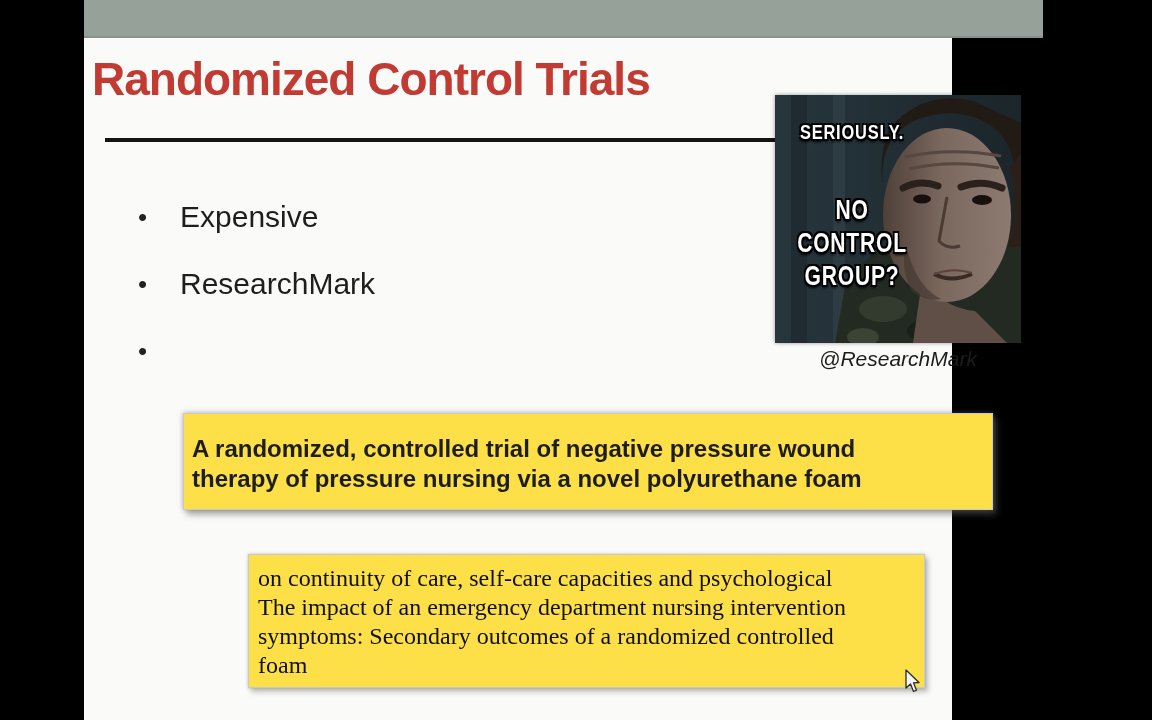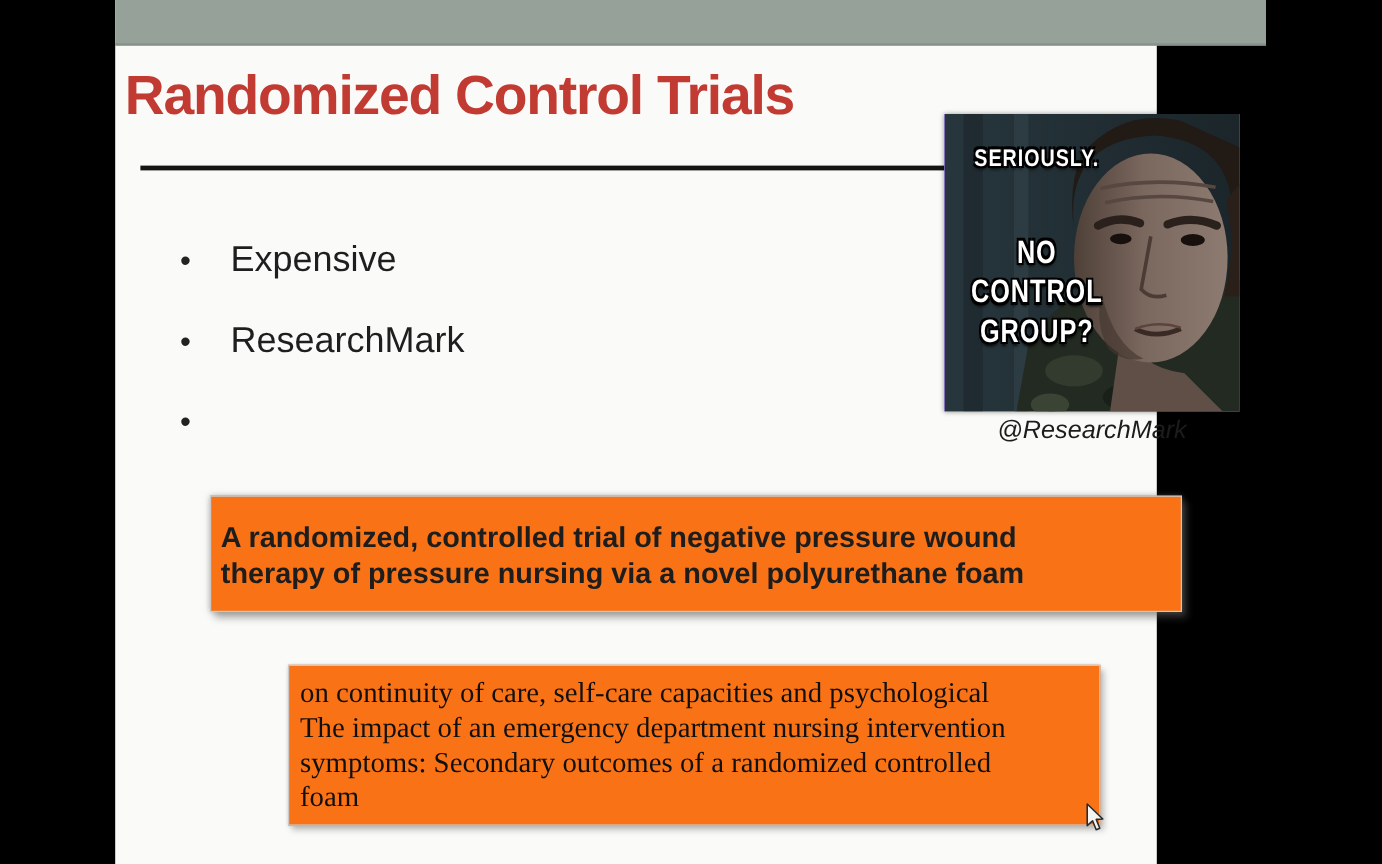--- a/index.html
+++ b/index.html
@@ -2,21 +2,21 @@
 <html><head>
 <meta charset="utf-8">
 <style>
   * { margin: 0; padding: 0; box-sizing: border-box; }
   html, body { width: 1152px; height: 720px; background: #000; overflow: hidden; }
   body { font-family: "Liberation Sans", sans-serif; position: relative; }
 
   .stage { position: absolute; left: 0; top: 0; width: 1152px; height: 720px; background: #000; }
 
   .slide {
-    position: absolute; left: 96px; top: 0; width: 868px; height: 720px;
+    position: absolute; left: 84px; top: 0; width: 868px; height: 720px;
     background: #fafaf9;
   }
 
   .top-bar {
     position: absolute; left: 0; top: 0; width: 959px; height: 38px;
     background: #96a19a; border-bottom: 2px solid #87928c;
   }
 
   .slide-title {
     position: absolute; left: 8px; top: 52px;
@@ -29,41 +29,41 @@
     background: #141414;
   }
 
   .bullet-list { position: absolute; left: 54px; top: 200px; list-style: none; }
   .bullet-row { display: flex; align-items: center; height: 34px; margin-bottom: 33px; }
   .bullet-dot { width: 42px; font-size: 26px; color: #222; line-height: 34px; }
   .bullet-label { font-size: 30px; color: #1e1e1e; line-height: 34px; white-space: nowrap; }
 
   .meme {
     position: absolute; left: 691px; top: 95px; width: 246px; height: 248px;
-    overflow: hidden; background: #8b5cf6;
+    overflow: hidden; background: #404040;
     box-shadow: 0 0 4px rgba(0,0,0,0.4);
   }
   .meme svg { display: block; }
 
   .meme-text { position: absolute; color: #fff; font-weight: bold; text-align: center;
     text-shadow: -2px -2px 0 #000, 2px -2px 0 #000, -2px 2px 0 #000, 2px 2px 0 #000, 0 3px 3px #000;
     letter-spacing: 1px;
   }
   .meme-top-line { left: 2px; top: 26px; width: 150px; font-size: 20px;
     transform: scaleX(0.82); transform-origin: 50% 0; }
   .meme-main-lines { left: 2px; top: 99px; width: 150px; font-size: 27px; line-height: 33px;
     transform: scaleX(0.78); transform-origin: 50% 0; }
 
   .meme-caption {
     position: absolute; left: 691px; top: 347px; width: 246px;
     text-align: center; font-style: italic; font-size: 21px; color: #1c1c1c;
   }
 
   .paper-box {
-    position: absolute; background: #f97316; border: 1px solid #c9c9c9;
+    position: absolute; background: #fde047; border: 1px solid #c9c9c9; margin-left: 20px;
   }
   .paper-box-1 {
     left: 79px; top: 413px; width: 810px; height: 97px;
     box-shadow: 0 0 5px rgba(110,110,110,0.55), 4px 5px 6px rgba(90,90,90,0.45);
     padding: 20px 10px 0 8px;
   }
   .paper-box-1 .paper-line {
     font-weight: bold; font-size: 24px; line-height: 30px; color: #1d1d1d; white-space: nowrap;
   }
   .paper-box-2 {

